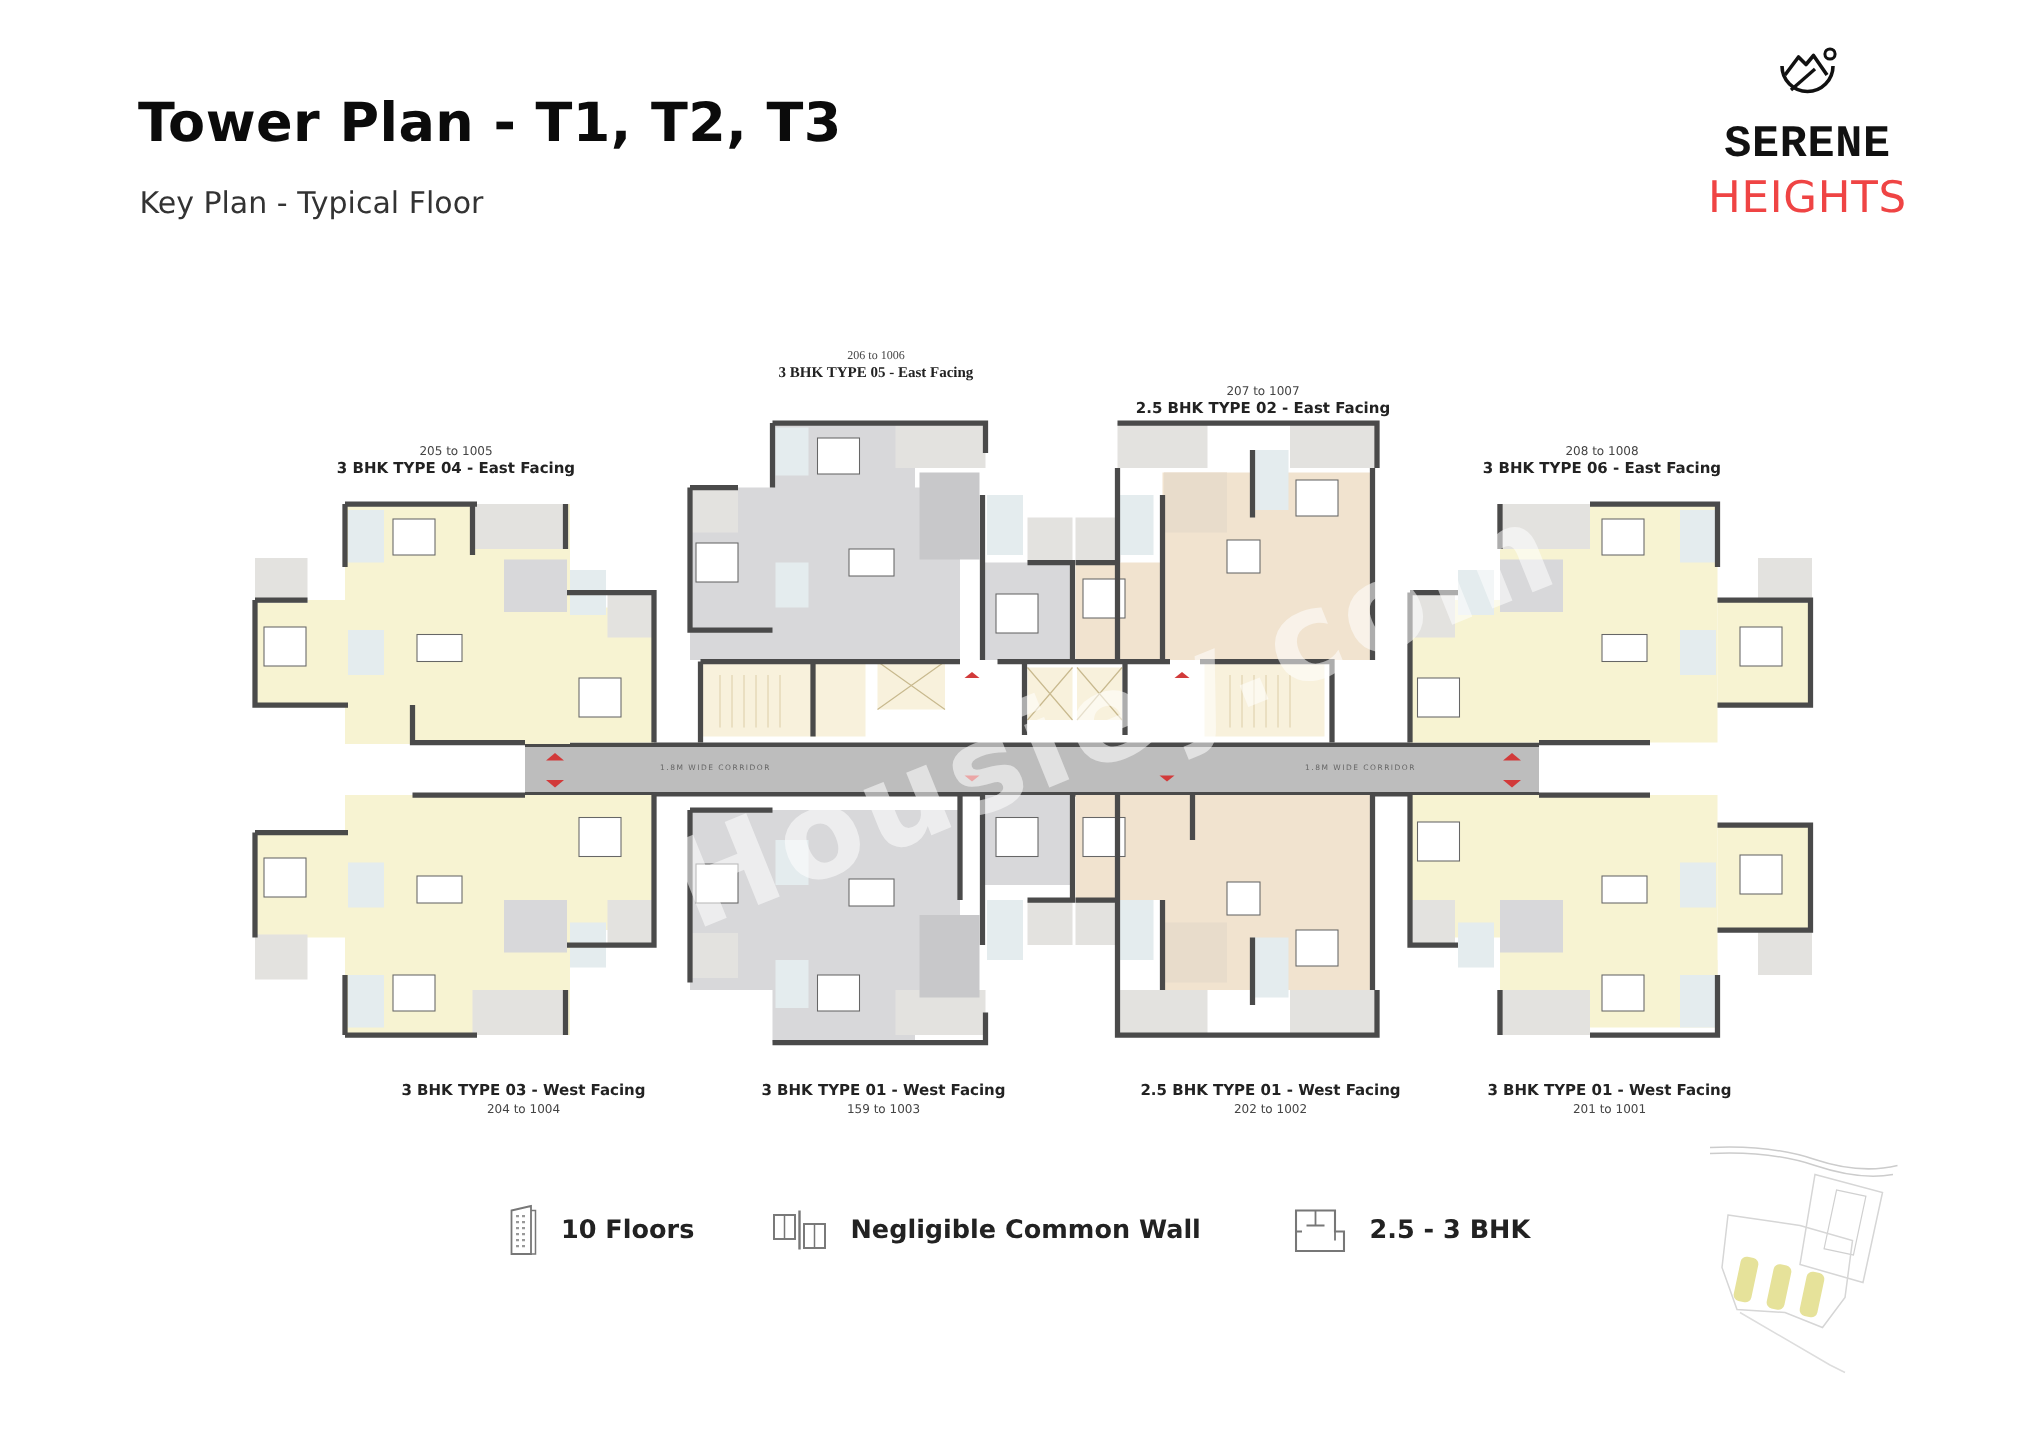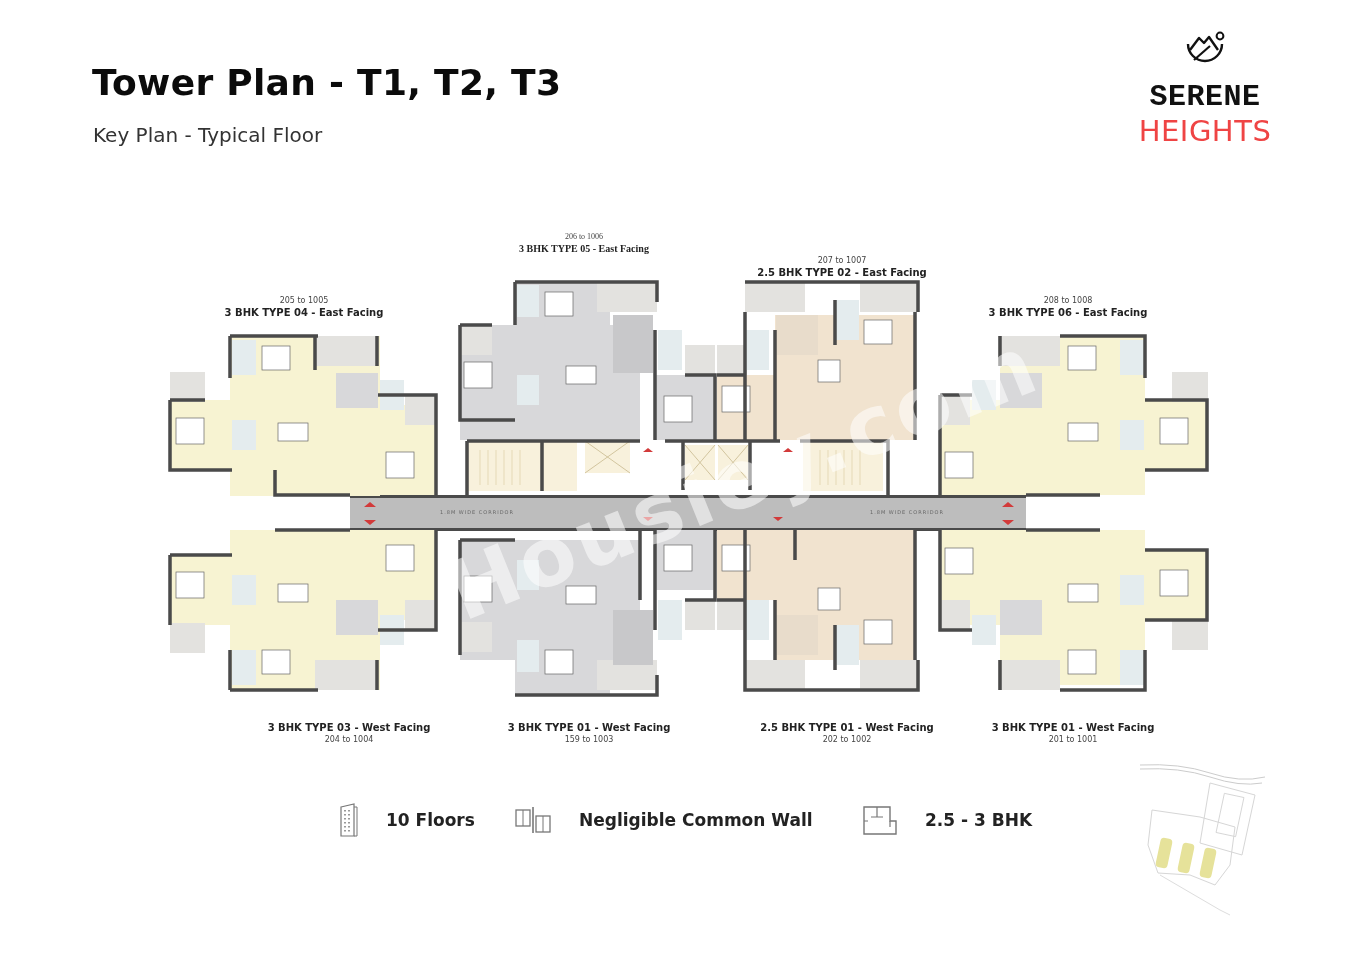--- a/index.html
+++ b/index.html
@@ -7,21 +7,21 @@
   .abs{position:absolute;}
   .title{left:92px;top:62px;font-size:36px;font-weight:bold;letter-spacing:0.3px;color:#0b0b0b;white-space:nowrap;}
   .subtitle{left:93px;top:123px;font-size:20px;font-weight:normal;color:#333;white-space:nowrap;}
   .brand{left:1130px;top:30px;width:150px;text-align:center;}
   .brand .l1{font-size:30px;font-weight:bold;color:#111;letter-spacing:0.5px;line-height:34px;margin-top:4px;font-family:Liberation Mono, monospace;}
   .brand .l2{font-size:29px;font-weight:normal;color:#ef4444;letter-spacing:0.5px;line-height:34px;}
   .ulabel{text-align:center;white-space:nowrap;}
   .ulabel .r{font-size:8px;color:#444;line-height:10px;}
   .ulabel .t{font-size:10px;font-weight:bold;color:#222;line-height:14px;}
   .plan{left:160px;top:270px;width:1060px;height:430px;}
-  .legend-item{display:flex;align-items:center;gap:28px;}
+  .legend-item{display:flex;align-items:center;gap:16px;}
   .legend-item .txt{font-size:17px;font-weight:bold;color:#222;white-space:nowrap;}
   .watermark{font-size:82px;font-weight:bold;color:rgba(255,255,255,0.55);transform:rotate(-22deg);left:430px;top:430px;letter-spacing:4px;white-space:nowrap;pointer-events:none;}
 </style>
 </head>
 <body>
 
 <div class="abs title">Tower Plan - T1, T2, T3</div>
 <div class="abs subtitle">Key Plan - Typical Floor</div>
 
 <div class="abs brand">

